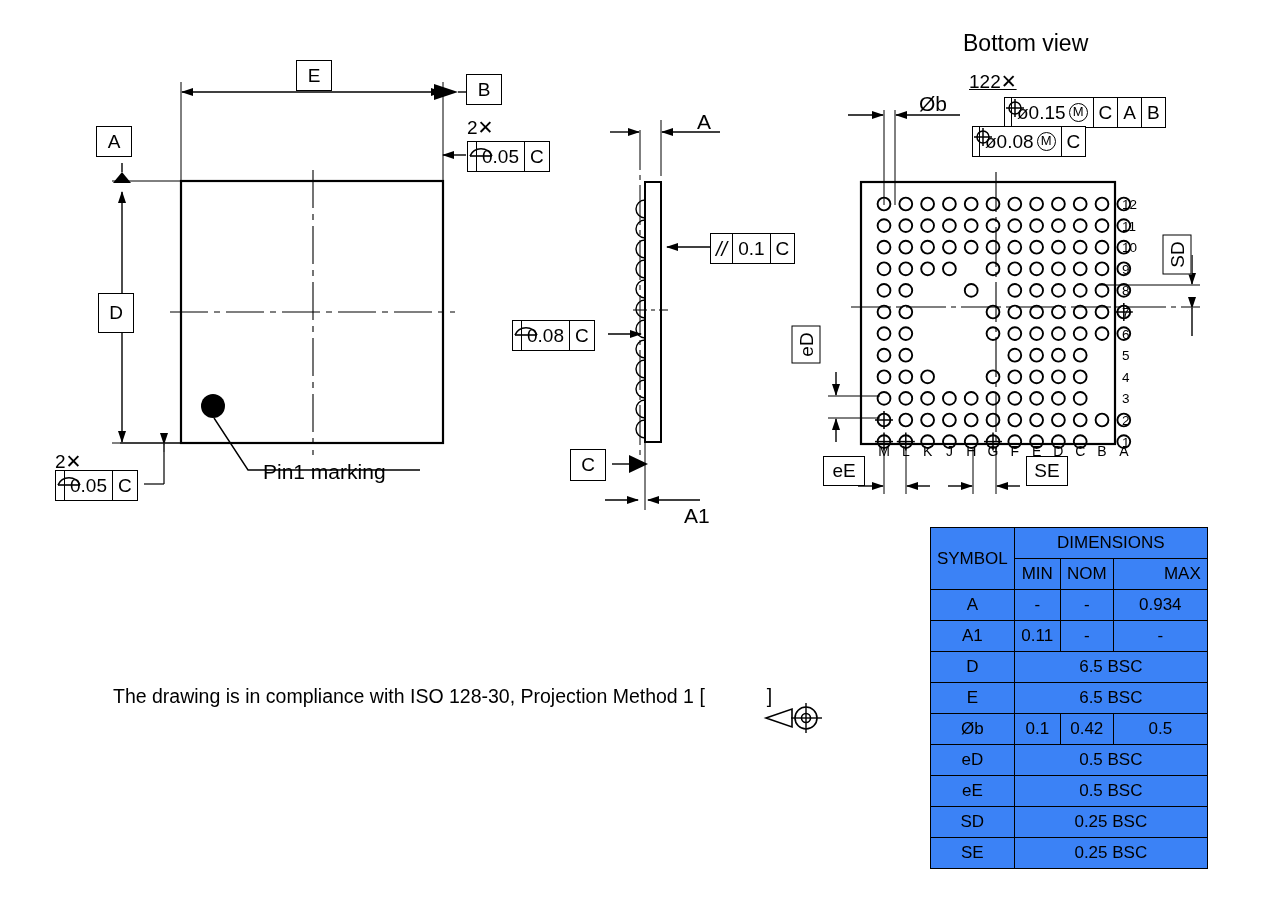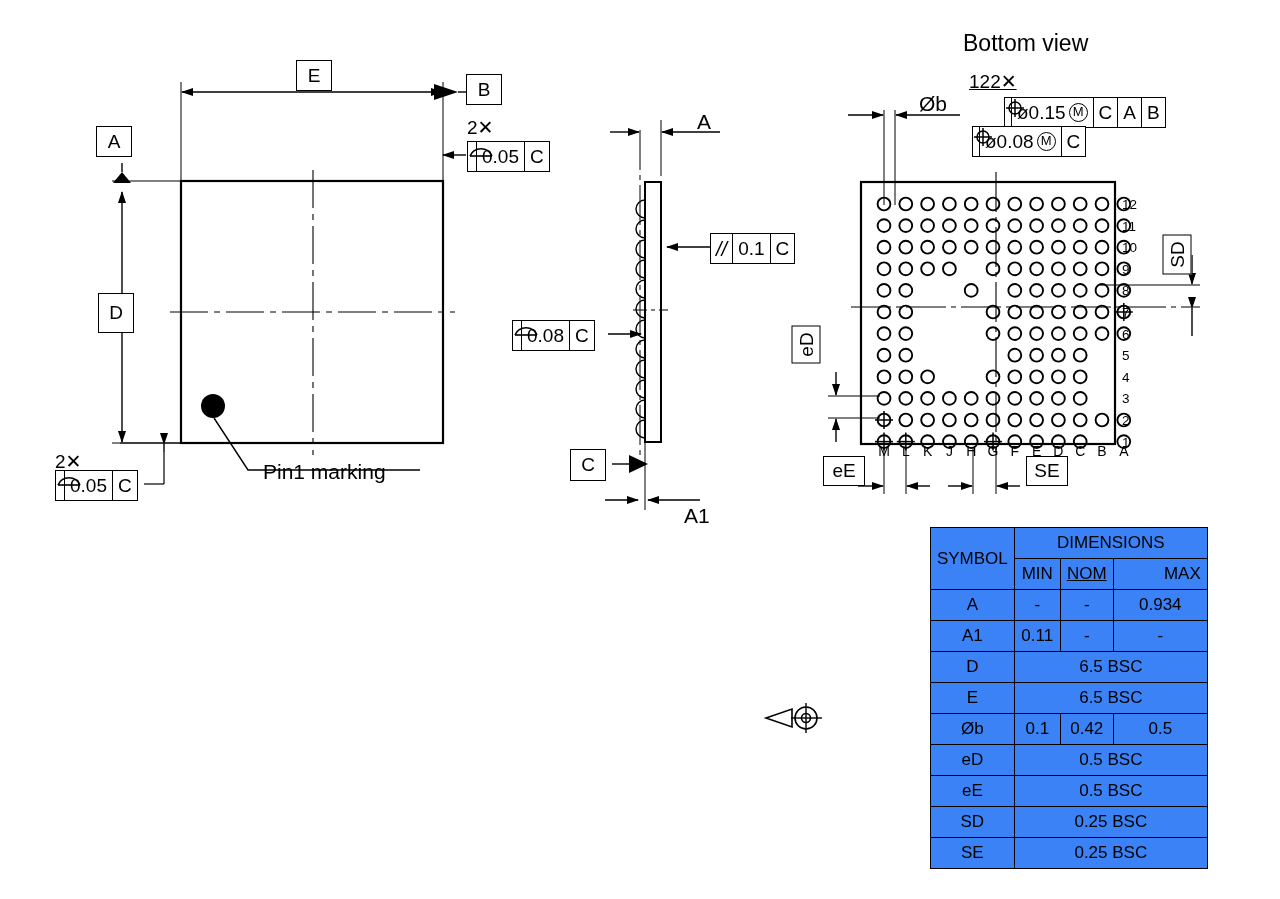--- a/index.html
+++ b/index.html
@@ -447,31 +447,36 @@
 
   <div class="datum" style="left:823px;top:456px;width:40px;height:28px;">eE</div>
 
   <div class="datum" style="left:1026px;top:456px;width:40px;height:28px;">SE</div>
 
   <div class="vtext" style="left:1157px;top:240px;width:40px;height:40px;">
     <span><span class="datum" style="position:relative;left:0;top:0;width:38px;height:27px;display:inline-flex;">SD</span></span>
   </div>
 
   <div class="notes" style="left:113px;top:682px;">
+    <div style="display:flex;align-items:center;">
+      <span>The drawing is in compliance with ISO 128-30, Projection Method 1 [</span>
+      <span style="display:inline-block;width:62px;"></span>
+      <span>]</span>
+    </div>
   </div>
 
   <table class="dimtable" style="left:930px;top:527px;width:278px;">
     <thead>
       <tr>
         <th rowspan="2" style="width:92px;">SYMBOL</th>
         <th colspan="3">DIMENSIONS</th>
       </tr>
       <tr>
         <th style="width:62px;">MIN</th>
-        <th style="width:62px;text-decoration:underline;">NOM</th>
+        <th style="width:62px;">NOM</th>
         <th style="width:62px;padding-left:48px;">MAX</th>
       </tr>
     </thead>
     <tbody id="dim-body">
         <tr>
           <td>A</td>
           <td>-</td>
           <td>-</td>
           <td>0.934</td>
         </tr>

